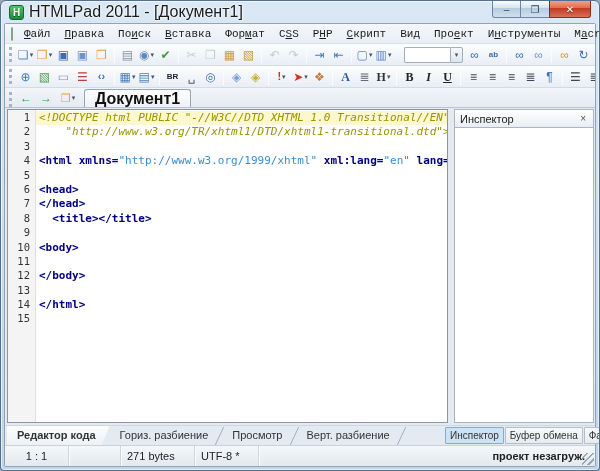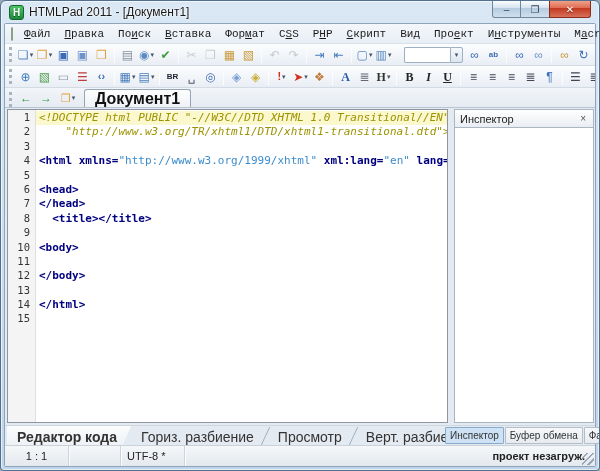--- a/index.html
+++ b/index.html
@@ -5,21 +5,21 @@
   html,body{margin:0;padding:0;background:#9aa8b6;font-family:"Liberation Sans",sans-serif;}
   *{box-sizing:border-box;}
   .window{width:600px;height:471px;border:1px solid #51708f;border-radius:6px 6px 4px 4px;
     background:linear-gradient(#dae8f5,#c0d5e9);padding:0 3px 3px;overflow:hidden;
     box-shadow:inset 0 0 0 1px rgba(255,255,255,.6);}
   
   .titlebar{height:22px;display:flex;align-items:center;position:relative;padding-left:5px;}
   .app-ico{width:15px;height:15px;border-radius:3px;background:linear-gradient(#4fc468,#1d8a3c);
     border:1px solid #11672a;color:#fff;font-weight:bold;font-size:10px;display:flex;
     align-items:center;justify-content:center;margin-right:5px;text-shadow:0 1px 1px #0a5220;}
-  .title{font-size:12px;color:#1a1a1a;text-shadow:0 0 3px #fff,0 0 2px #fff;}
+  .title{font-size:16px;color:#1a1a1a;text-shadow:0 0 3px #fff,0 0 2px #fff;}
   .wbtns{position:absolute;top:0;right:5px;display:flex;}
   .wbtn{height:17px;border:1px solid #70869c;border-top:none;display:flex;align-items:center;
     justify-content:center;font-size:10px;color:#33475c;cursor:default;
     background:linear-gradient(#fbfdfe,#d4e2ef 45%,#b6cbdf 46%,#cfe0ef);}
   .wbtn.min{width:29px;border-radius:0 0 0 3px;}
   .wbtn.max{width:28px;border-left:none;border-right:none;}
   .wbtn.close{width:42px;border-radius:0 0 3px 0;color:#fff;border-color:#8c2d1c;
     background:linear-gradient(#f0a088,#dd6a50 45%,#c23a22 46%,#d8705a);text-shadow:0 1px 1px #7e2314;}
   
   .chrome{height:444px;display:flex;flex-direction:column;background:#e9eef4;
@@ -77,21 +77,21 @@
   .splitter{width:6px;}
   .sidepanel{width:140px;display:flex;flex-direction:column;}
   .sp-head{height:19px;border:1px solid #aab6c2;background:linear-gradient(#ffffff,#e9edf2);
     display:flex;align-items:center;font-size:11px;color:#222;padding:0 5px;}
   .sp-head .t{flex:1;}
   .sp-close{font-size:10px;color:#555;padding:0 2px;}
   .sp-body{flex:1;border:1px solid #aab6c2;border-top:none;background:#fff;}
   
   .bottomtabs{height:20px;display:flex;align-items:stretch;background:#e4eaf1;border-top:1px solid #cfd7e0;}
   .viewtabs{flex:1;display:flex;align-items:stretch;padding-left:2px;overflow:hidden;}
-  .vtab{position:relative;padding:3px 14px 0 10px;font-size:14px;color:#333;white-space:nowrap;}
+  .vtab{position:relative;padding:3px 14px 0 10px;font-size:11px;color:#333;white-space:nowrap;}
   .vtab::after{content:"";position:absolute;right:2px;top:1px;bottom:0;width:8px;
     border-right:1px solid #9fb0bf;transform:skewX(-25deg);}
   .vtab.active{font-weight:bold;background:linear-gradient(#fbfcfd,#eef2f6);
     clip-path:polygon(0 0,100% 0,calc(100% - 8px) 100%,0 100%);}
   .paneltabs{width:150px;display:flex;align-items:center;gap:1px;padding:1px 2px 1px 0;}
   .ptab{font-size:10px;color:#333;padding:2px 4px;border:1px solid #b4bec8;background:linear-gradient(#f6f8fa,#e7ebf0);
     white-space:nowrap;border-radius:1px;}
   .ptab.active{background:#cde2f5;border-color:#89abc9;}
   
   .statusbar{height:21px;display:flex;align-items:stretch;background:linear-gradient(#f5f7f9,#e4e9ef);
@@ -391,19 +391,20 @@
         </div>
       <div class="paneltabs" id="paneltabs">
           <span class="ptab active">Инспектор</span>
           <span class="ptab">Буфер обмена</span>
           <span class="ptab">Фа</span>
         </div>
     </div>
     <div class="statusbar" id="statusbar">
         <div class="sb-cell center" style="width: 64px;">1 : 1</div>
         <div class="sb-cell" style="width: 52px;"></div>
+        <div class="sb-cell" style="width: 74px;">271 bytes</div>
         <div class="sb-cell" style="width: 64px;">UTF-8 *</div>
         <div class="sb-cell flex"></div>
         <div class="sb-cell bold" style="width: 112px;">проект незагруж.</div>
         <div class="sb-grip"></div>
       </div>
   </div>
 </div>
 
 </body></html>

